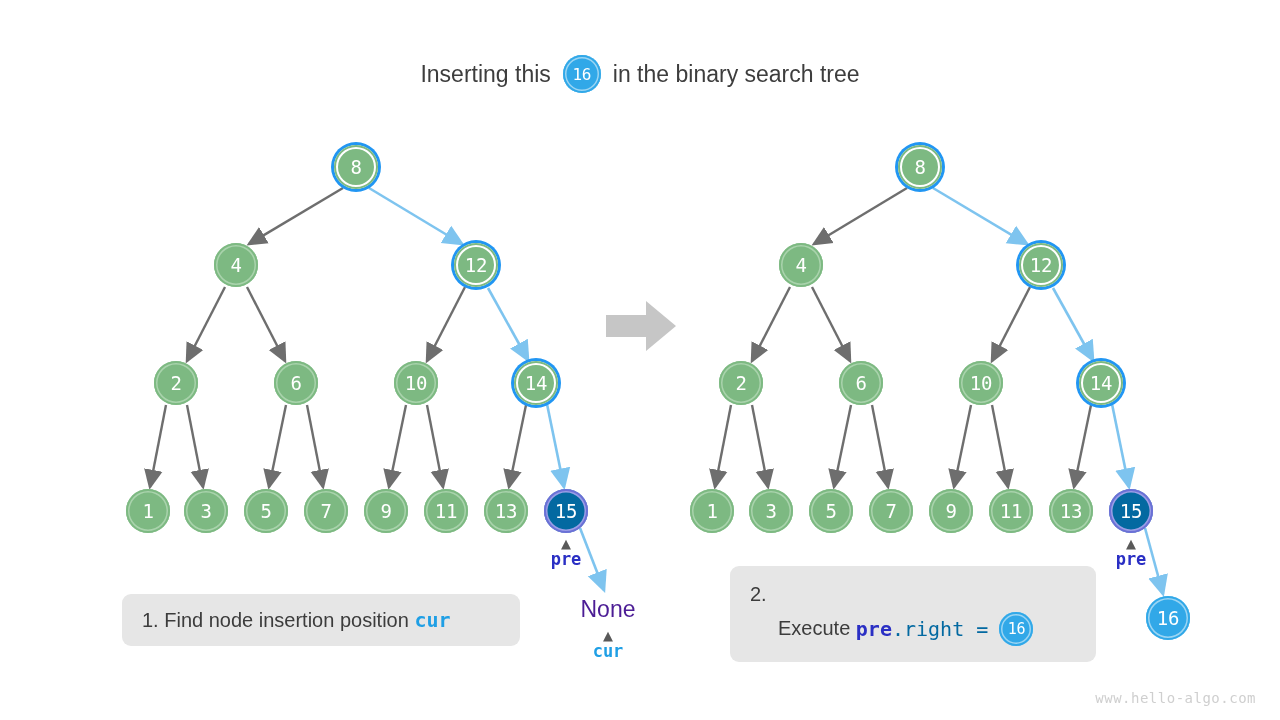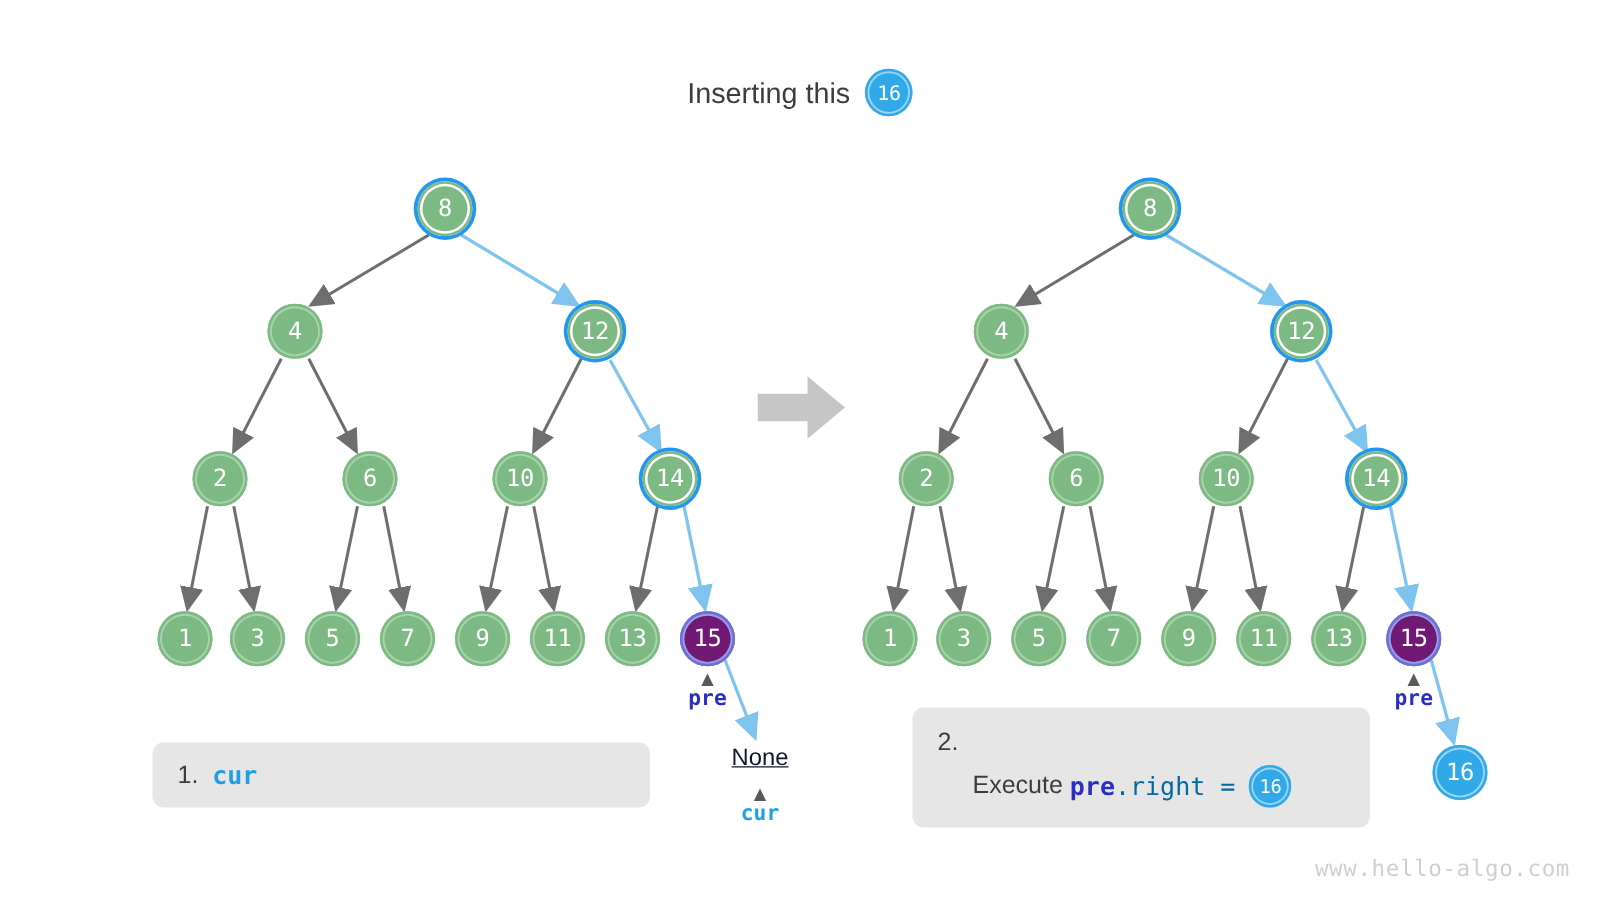--- a/index.html
+++ b/index.html
@@ -76,21 +76,21 @@
     box-shadow: inset 0 0 0 2px #7db982, inset 0 0 0 3.5px #a9d3ac;
   }
   
   .node.green-hl {
     background: #7db982;
     box-shadow: inset 0 0 0 2px #7db982, inset 0 0 0 4px #ffffff,
                 0 0 0 3px #2196f3;
   }
   
   .node.purple {
-    background: #701a75;
+    background: #0369a1;
     box-shadow: inset 0 0 0 2px #6b70d6, inset 0 0 0 3.5px #9a9ee6;
   }
   
   .node.cyan {
     background: #31a8e8;
     box-shadow: inset 0 0 0 2px #31a8e8, inset 0 0 0 3.5px #9bd5f3;
   }
 
   
   .panel {
@@ -131,24 +131,23 @@
     font-weight: 700;
     font-size: 17px;
     line-height: 20px;
   }
   .ptr.pre .ptr-name { color: #2a2fc4; }
   .ptr.cur .ptr-name { color: #1f9fe5; }
   .none-text {
     position: absolute;
     transform: translateX(-50%);
     font-family: "Liberation Sans", sans-serif;
-    font-size: 19px;
-    color: #0f172a;
+    font-size: 23px;
+    color: #4c1d95;
     white-space: nowrap;
-    text-decoration: underline;
   }
 
   
   .caption {
     position: absolute;
     box-sizing: border-box;
     background: #e6e6e6;
     border-radius: 9px;
     display: flex;
     flex-direction: column;
@@ -193,33 +192,34 @@
     width: 72px;
     height: 54px;
   }
 
   
   #watermark {
     position: absolute;
     right: 24px;
     bottom: 14px;
     font-family: "DejaVu Sans Mono", monospace;
-    font-size: 18px;
+    font-size: 14px;
     color: #cfcfcf;
     letter-spacing: 0.5px;
     white-space: nowrap;
     margin-top: 20px;
   }
 </style>
 </head>
 <body>
 
 <div id="title-bar">
   <span class="title-text">Inserting this</span>
   <span class="node sz-title cyan">16</span>
+  <span class="title-text">in the binary search tree</span>
 </div>
 
 <div class="panel" id="panel-left">
   <svg class="edges" viewBox="0 0 640 720">
     <defs>
       <marker id="ah-gray" markerWidth="9" markerHeight="9" refX="7.2" refY="4.5" orient="auto">
         <path d="M0,0.6 L8.4,4.5 L0,8.4 Z" fill="#6e6e6e"></path>
       </marker>
       <marker id="ah-blue" markerWidth="9" markerHeight="9" refX="7.2" refY="4.5" orient="auto">
         <path d="M0,0.6 L8.4,4.5 L0,8.4 Z" fill="#7ec4ef"></path>
@@ -274,20 +274,21 @@
   <div class="ptr cur" style="left:608px;top:630px">
     <span class="caret">▲</span>
     <span class="ptr-name">cur</span>
   </div>
 </div>
 
 <div class="caption" id="caption-left">
   <div class="cap-line">
     <span>1.</span>
     <span>&nbsp;</span>
+    <span>Find node insertion position</span>
     <span>&nbsp;</span>
     <span class="mono kw-cur">cur</span>
   </div>
 </div>
 
 <svg id="transition-arrow" viewBox="0 0 72 54">
   <path d="M0,16 L40,16 L40,2 L70,27 L40,52 L40,38 L0,38 Z" fill="#c6c6c6"></path>
 </svg>
 
 <div class="panel" id="panel-right">

